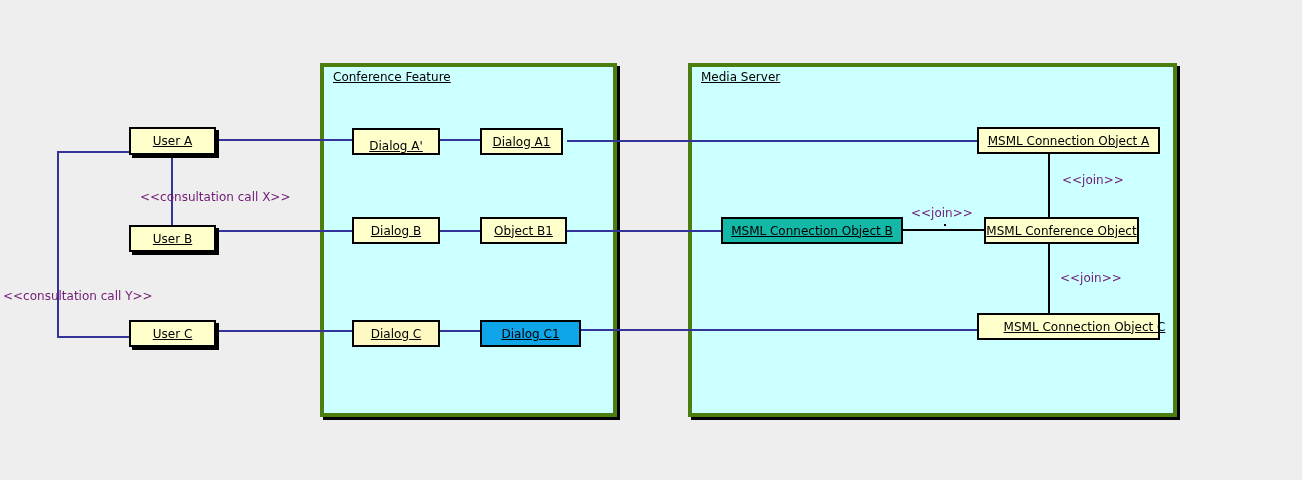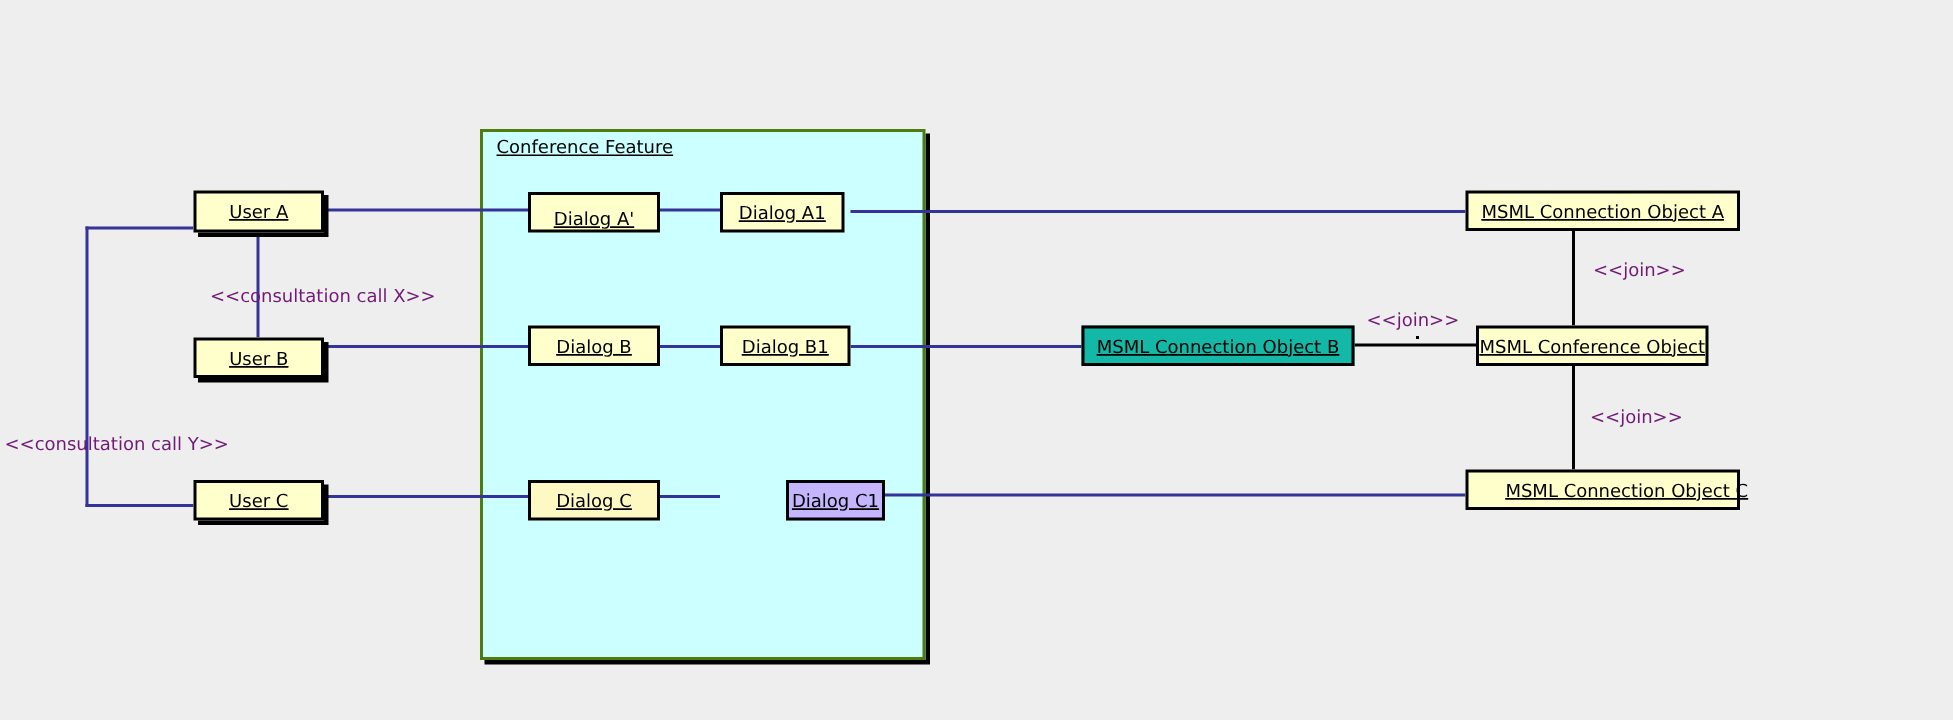--- a/index.html
+++ b/index.html
@@ -2,41 +2,39 @@
 <html><head>
 <meta charset="utf-8">
 <style>
   html,body{margin:0;padding:0;}
   body{font-family:"DejaVu Sans","Liberation Sans",sans-serif;background:#eeeeee;}
   #canvas{position:relative;width:1302px;height:480px;background:#eeeeee;overflow:hidden;}
 
   .container-box{
     position:absolute;
     background:#ccffff;
-    border:2px solid #4d7c0f;
+    border:4px solid #4d7c0f;
     box-shadow:3px 3px 0 0 #000;
     box-sizing:border-box;
     z-index:1;
-    margin-top:23px;
   }
   .container-title{
     position:absolute;
     top:3px;left:9px;
     font-size:12px;color:#000;
     text-decoration:underline;
     white-space:nowrap;
   }
   .node{
     position:absolute;
     background:#ffffcc;
     border:2px solid #000;
     box-sizing:border-box;
     display:flex;align-items:center;justify-content:center;
     z-index:4;
-    text-decoration:underline;
   }
   .node.shadow{box-shadow:3px 3px 0 0 #000;}
   .node-label{
     font-size:12px;color:#000;
     text-decoration:underline;
     white-space:nowrap;
     padding:0 4px;
   }
   .edge{position:absolute;z-index:3;}
   .float-label{
@@ -45,20 +43,23 @@
     white-space:nowrap;
     z-index:5;
   }
 </style>
 </head>
 <body>
 
 <div id="canvas" style="background: rgb(238, 238, 238);">
     <div class="container-box" style="left: 320px; top: 63px; width: 297px; height: 354px; background: rgb(204, 255, 255);">
       <span class="container-title">Conference Feature</span>
+    </div>
+    <div class="container-box" style="left: 688px; top: 63px; width: 489px; height: 354px; background: rgb(204, 255, 255);">
+      <span class="container-title">Media Server</span>
     </div>
     <div class="edge" style="left: 216px; top: 139px; width: 136px; height: 2px; background: rgb(51, 51, 153);"></div>
     <div class="edge" style="left: 440px; top: 139px; width: 40px; height: 2px; background: rgb(51, 51, 153);"></div>
     <div class="edge" style="left: 567px; top: 140px; width: 410px; height: 2px; background: rgb(51, 51, 153);"></div>
     <div class="edge" style="left: 216px; top: 230px; width: 136px; height: 2px; background: rgb(51, 51, 153);"></div>
     <div class="edge" style="left: 440px; top: 230px; width: 40px; height: 2px; background: rgb(51, 51, 153);"></div>
     <div class="edge" style="left: 567px; top: 230px; width: 154px; height: 2px; background: rgb(51, 51, 153);"></div>
     <div class="edge" style="left: 216px; top: 330px; width: 136px; height: 2px; background: rgb(51, 51, 153);"></div>
     <div class="edge" style="left: 440px; top: 330px; width: 40px; height: 2px; background: rgb(51, 51, 153);"></div>
     <div class="edge" style="left: 567px; top: 329px; width: 410px; height: 2px; background: rgb(51, 51, 153);"></div>
@@ -82,26 +83,26 @@
     <div class="node" style="left: 352px; top: 128px; width: 88px; height: 27px; background: rgb(255, 255, 204); align-items: flex-end;">
       <span class="node-label">Dialog A'</span>
     </div>
     <div class="node" style="left: 480px; top: 128px; width: 83px; height: 27px; background: rgb(255, 255, 204);">
       <span class="node-label">Dialog A1</span>
     </div>
     <div class="node" style="left: 352px; top: 217px; width: 88px; height: 27px; background: rgb(255, 255, 204);">
       <span class="node-label">Dialog B</span>
     </div>
     <div class="node" style="left: 480px; top: 217px; width: 87px; height: 27px; background: rgb(255, 255, 204);">
-      <span class="node-label">Dialog B1</span>
+      <span class="node-label">Object B1</span>
     </div>
     <div class="node" style="left: 352px; top: 320px; width: 88px; height: 27px; background: #fef9c3;">
       <span class="node-label">Dialog C</span>
     </div>
-    <div class="node" style="left: 480px; top: 320px; width: 66px; height: 27px; background: #c4b5fd; margin-left: 44px;">
+    <div class="node" style="left: 480px; top: 320px; width: 101px; height: 27px; background: #0ea5e9;">
       <span class="node-label">Dialog C1</span>
     </div>
     <div class="node" style="left: 977px; top: 127px; width: 183px; height: 27px; background: rgb(255, 255, 204);">
       <span class="node-label">MSML Connection Object A</span>
     </div>
     <div class="node" style="left: 721px; top: 217px; width: 182px; height: 27px; background: #14b8a6;">
       <span class="node-label">MSML Connection Object B</span>
     </div>
     <div class="node" style="left: 984px; top: 217px; width: 155px; height: 27px; background: rgb(255, 255, 204);">
       <span class="node-label">MSML Conference Object</span>

